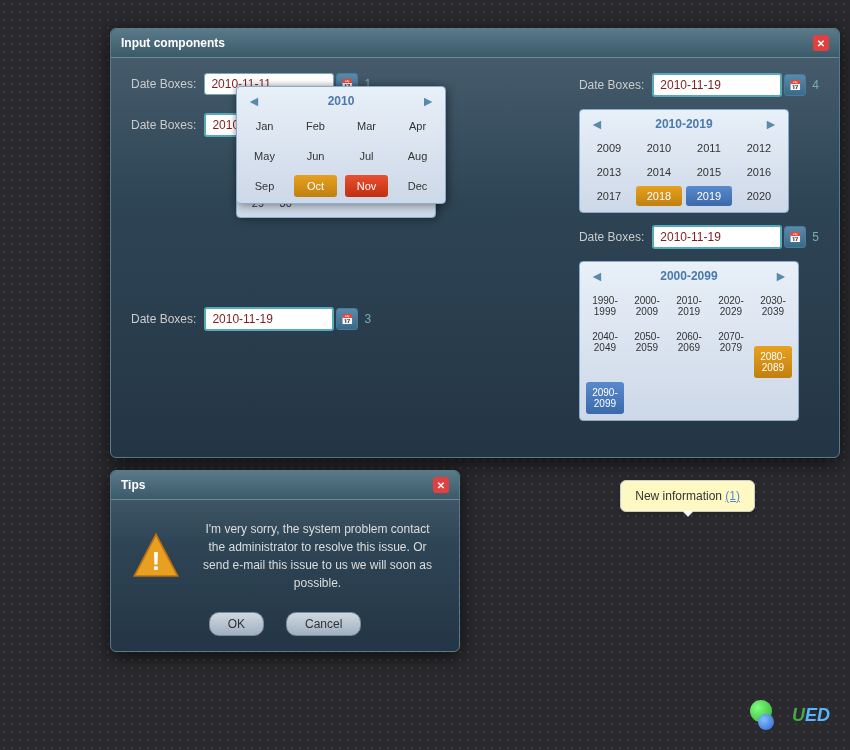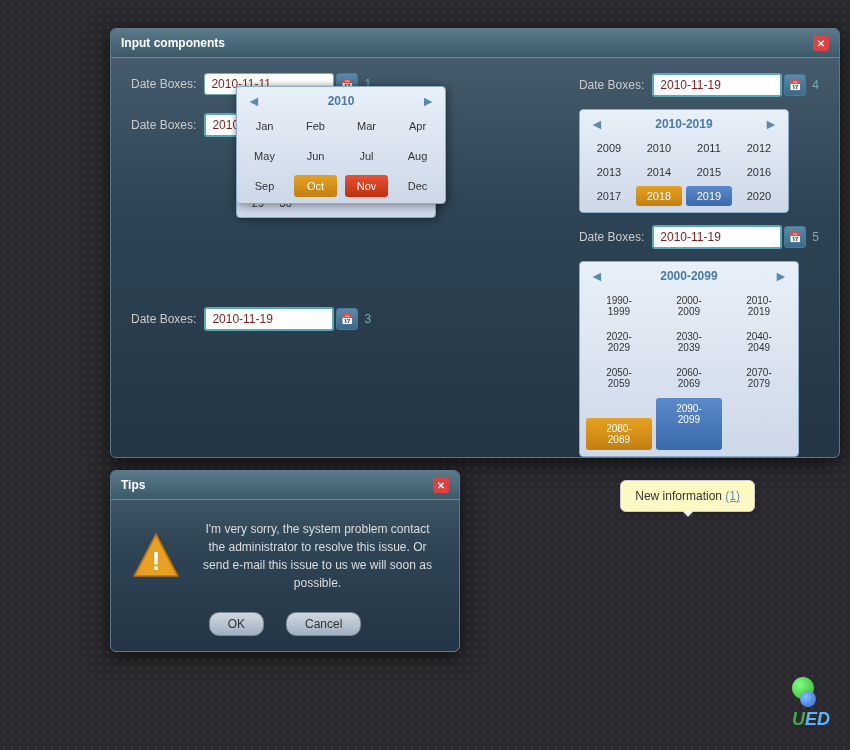--- a/index.html
+++ b/index.html
@@ -247,21 +247,21 @@
     .year-range-popup {
       background: linear-gradient(180deg, #e8f0f8 0%, #cdd8e8 100%);
       border: 1px solid #8aabcc;
       border-radius: 4px;
       padding: 6px;
       width: 210px;
     }
 
     .year-range-grid {
       display: grid;
-      grid-template-columns: repeat(3, 1fr);
+      grid-template-columns: repeat(5, 1fr);
       gap: 4px;
       margin-top: 6px;
     }
 
     .yr-cell {
       text-align: center;
       padding: 5px 2px;
       font-size: 10px;
       color: #333;
       cursor: pointer;
@@ -366,23 +366,22 @@
       color: #5a8acc;
       text-decoration: underline;
     }
 
     
     .logo {
       position: absolute;
       bottom: 20px;
       right: 20px;
       display: flex;
-      align-items: flex-end;
+      align-items: center;
       gap: 2px;
-      flex-direction: column;
     }
 
     .logo-circle-green {
       width: 22px;
       height: 22px;
       background: radial-gradient(circle at 35% 35%, #80ff80, #30aa30);
       border-radius: 50%;
     }
 
     .logo-circle-blue {

